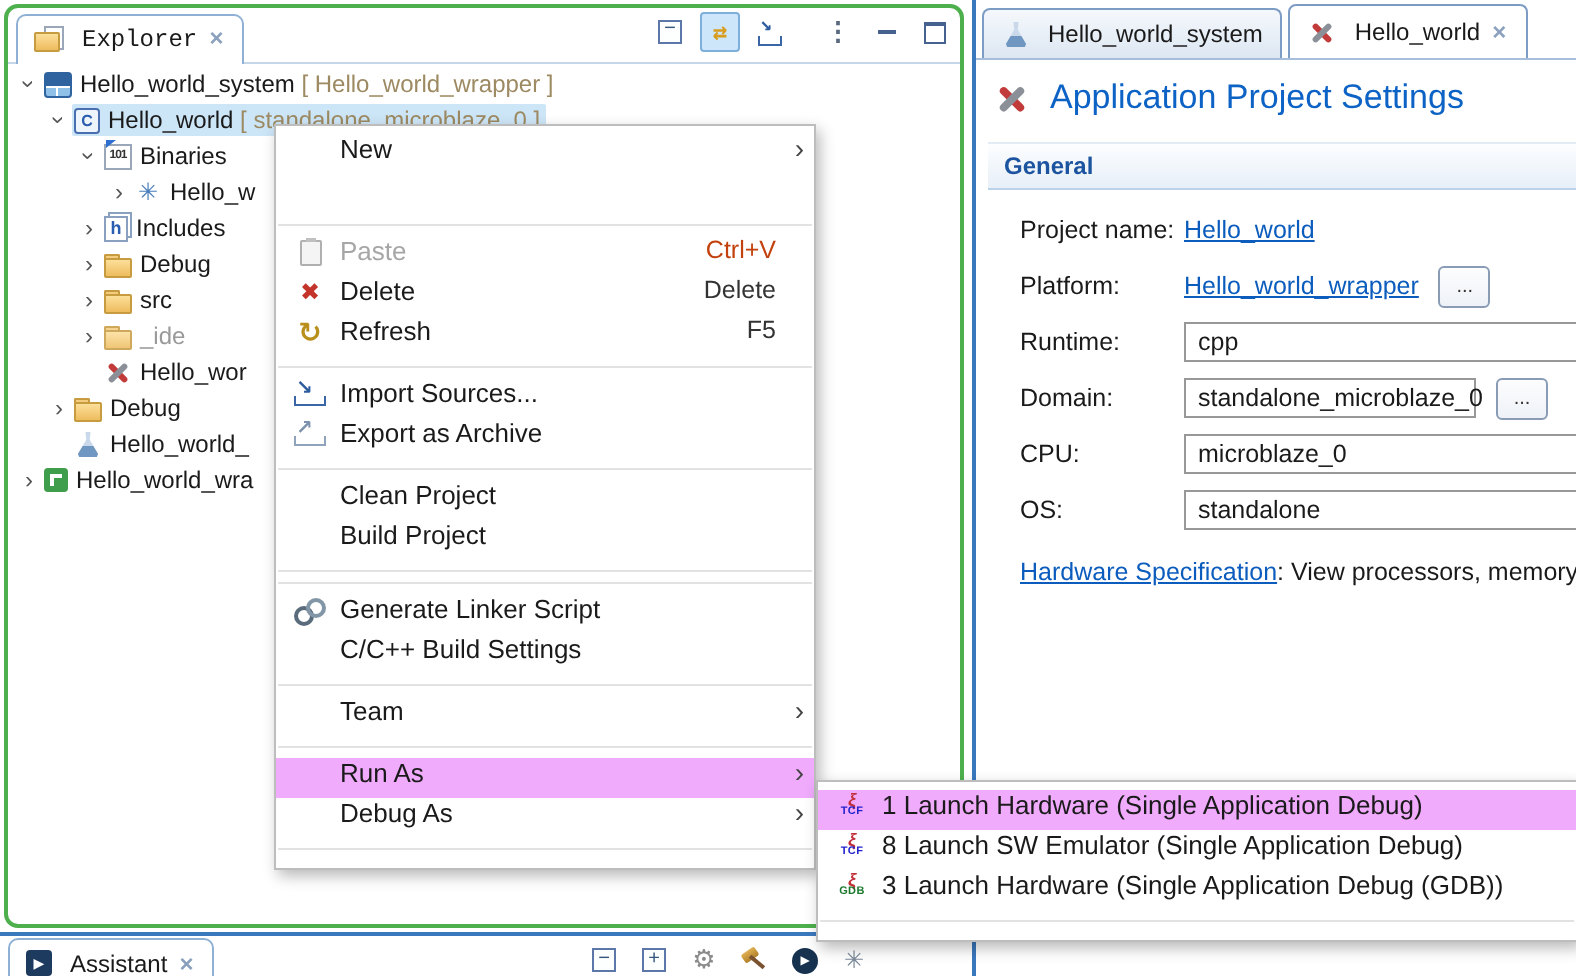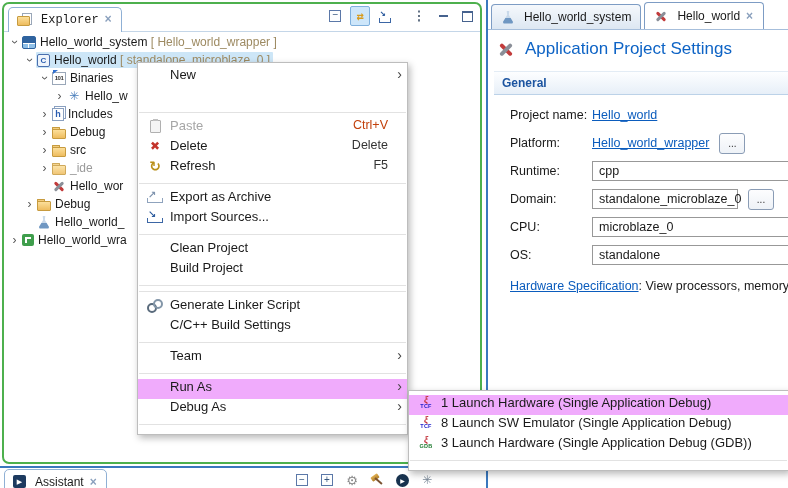--- a/index.html
+++ b/index.html
@@ -385,28 +385,28 @@
         <span class="marrow"></span>
       </div>
       <div class="mi">
         <span class="mic ic-refresh"></span>
         <span class="mlabel">Refresh</span>
         <span class="msc">F5</span>
         <span class="marrow"></span>
       </div>
       <div class="msep"></div>
       <div class="mi">
+        <span class="mic ic-import"></span>
+        <span class="mlabel">Import Sources...</span>
+        <span class="msc"></span>
+        <span class="marrow"></span>
+      </div>
+      <div class="mi">
         <span class="mic ic-export"></span>
         <span class="mlabel">Export as Archive</span>
-        <span class="msc"></span>
-        <span class="marrow"></span>
-      </div>
-      <div class="mi">
-        <span class="mic ic-import"></span>
-        <span class="mlabel">Import Sources...</span>
         <span class="msc"></span>
         <span class="marrow"></span>
       </div>
       <div class="msep"></div>
       <div class="mi">
         <span class="mic"></span>
         <span class="mlabel">Clean Project</span>
         <span class="msc"></span>
         <span class="marrow"></span>
       </div>

